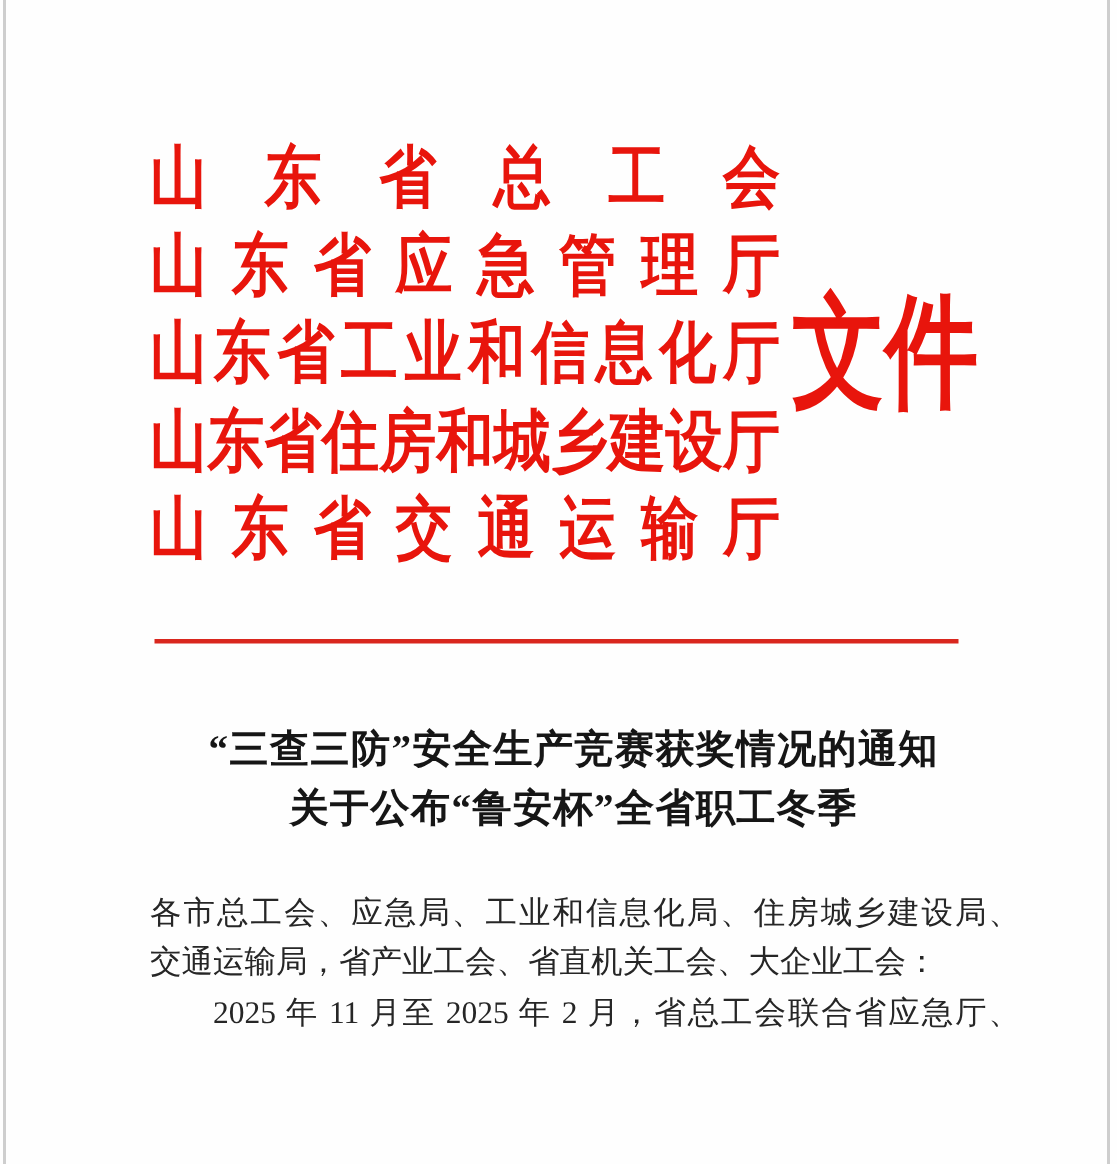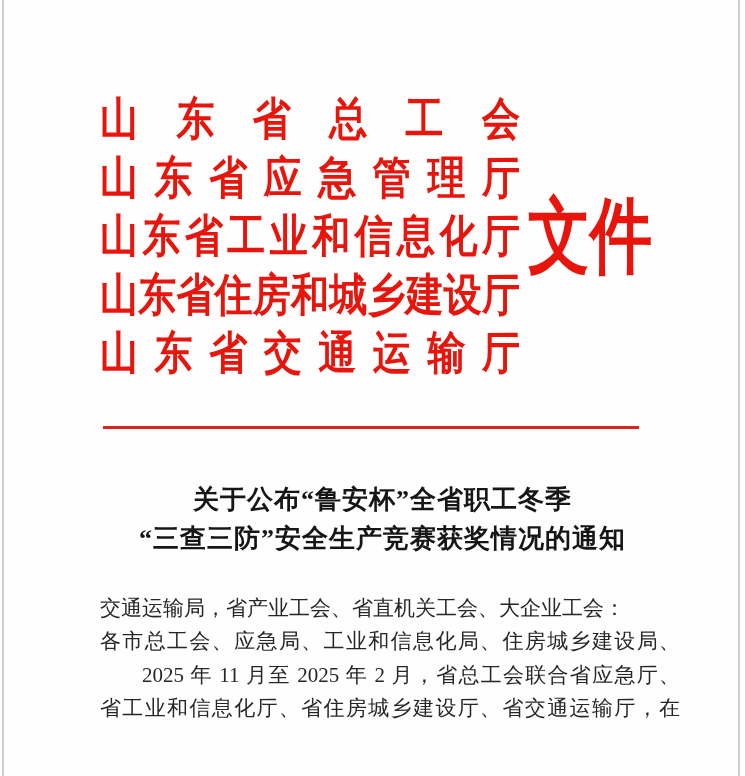--- a/index.html
+++ b/index.html
@@ -103,24 +103,23 @@
       <div class="org-line">山东省工业和信息化厅</div>
       <div class="org-line">山东省住房和城乡建设厅</div>
       <div class="org-line">山东省交通运输厅</div>
     </div>
     <div class="doc-word">文件</div>
   </div>
 
   <div class="red-rule"></div>
 
   <div class="doc-title">
+    <div>“三查三防”安全生产竞赛获奖情况的通知</div>
     <div>关于公布“鲁安杯”全省职工冬季</div>
-    <div>“三查三防”安全生产竞赛获奖情况的通知</div>
   </div>
 
   <div class="doc-body">
+    <div class="bline jline">各市总工会、应急局、工业和信息化局、住房城乡建设局、</div>
     <div class="bline">交通运输局，省产业工会、省直机关工会、大企业工会：</div>
-    <div class="bline jline">各市总工会、应急局、工业和信息化局、住房城乡建设局、</div>
     <div class="bline jline indent">2025 年 11 月至 2025 年 2 月，省总工会联合省应急厅、</div>
-    <div class="bline jline">省工业和信息化厅、省住房城乡建设厅、省交通运输厅，在</div>
   </div>
 
 </div>
 
 </body></html>

